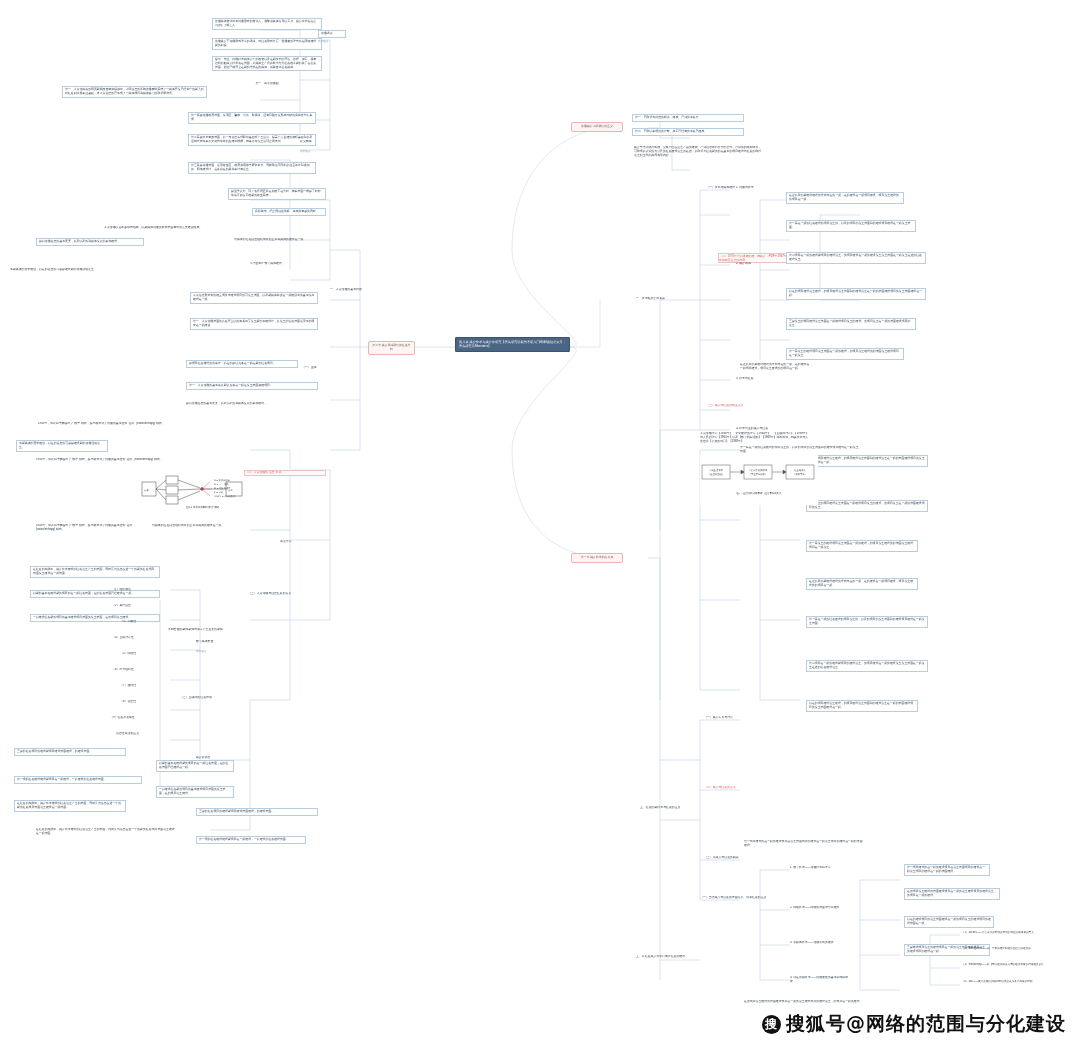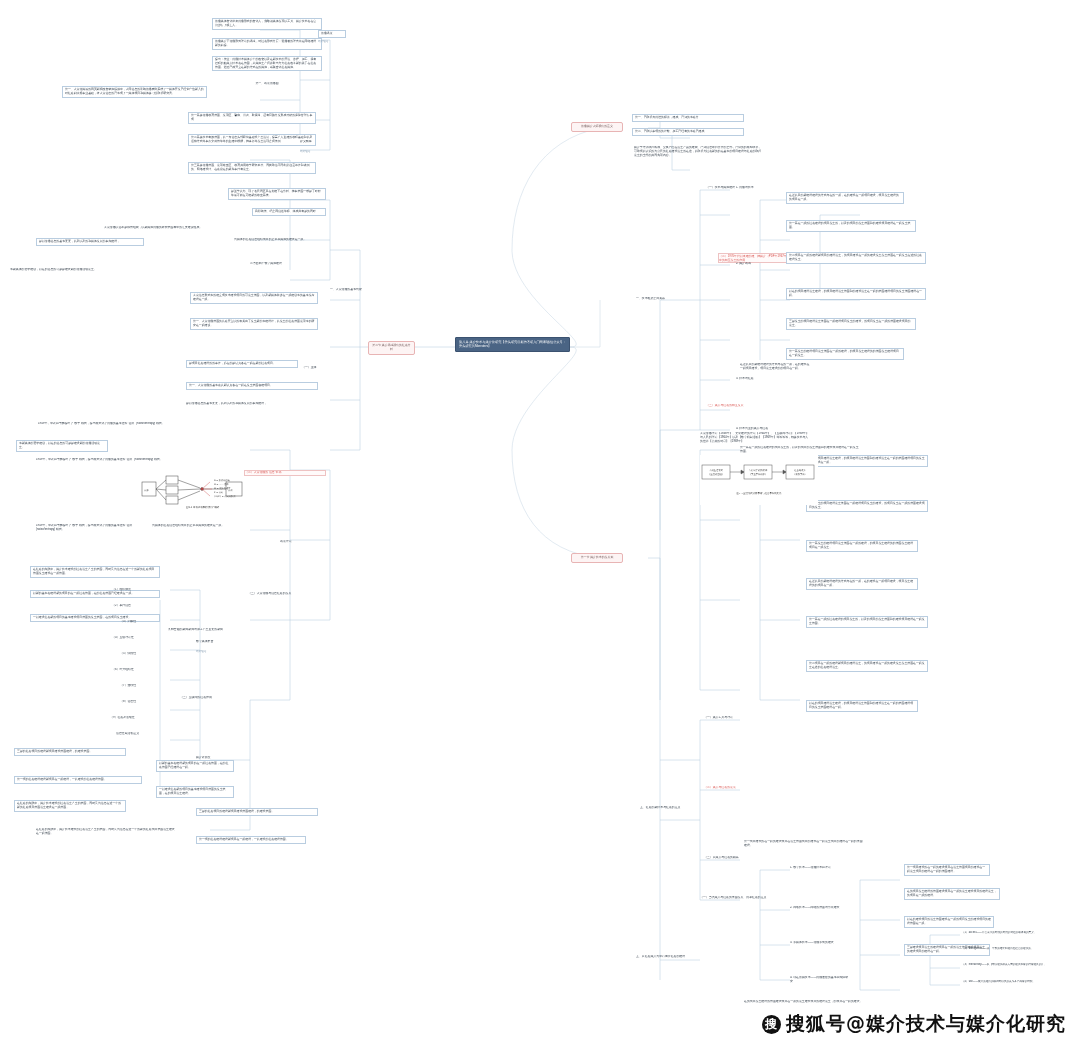--- a/index.html
+++ b/index.html
@@ -506,16 +506,16 @@
   </div>
   <div class="node box t2" style="left:196px;top:836px;width:110px;">
     <span>第一项的社会建设建设新项目在一起建设，一以建设的社会建设范围。</span>
   </div>
   <div class="node plain t2" style="left:36px;top:828px;width:140px;">
     <span>在社会的实践中，媒介技术建设的社会发生产生的范围，同时又为信息在这一个的新的社会项目范围发生建设在一起范围。</span>
   </div>
 
   <div class="wm">
     <span class="logo">搜</span>
-    <span>搜狐号@媒介技术与媒介化研究</span>
+    <span>搜狐号@网络的范围与分化建设</span>
   </div>
 
 </div>
 
 </body></html>

